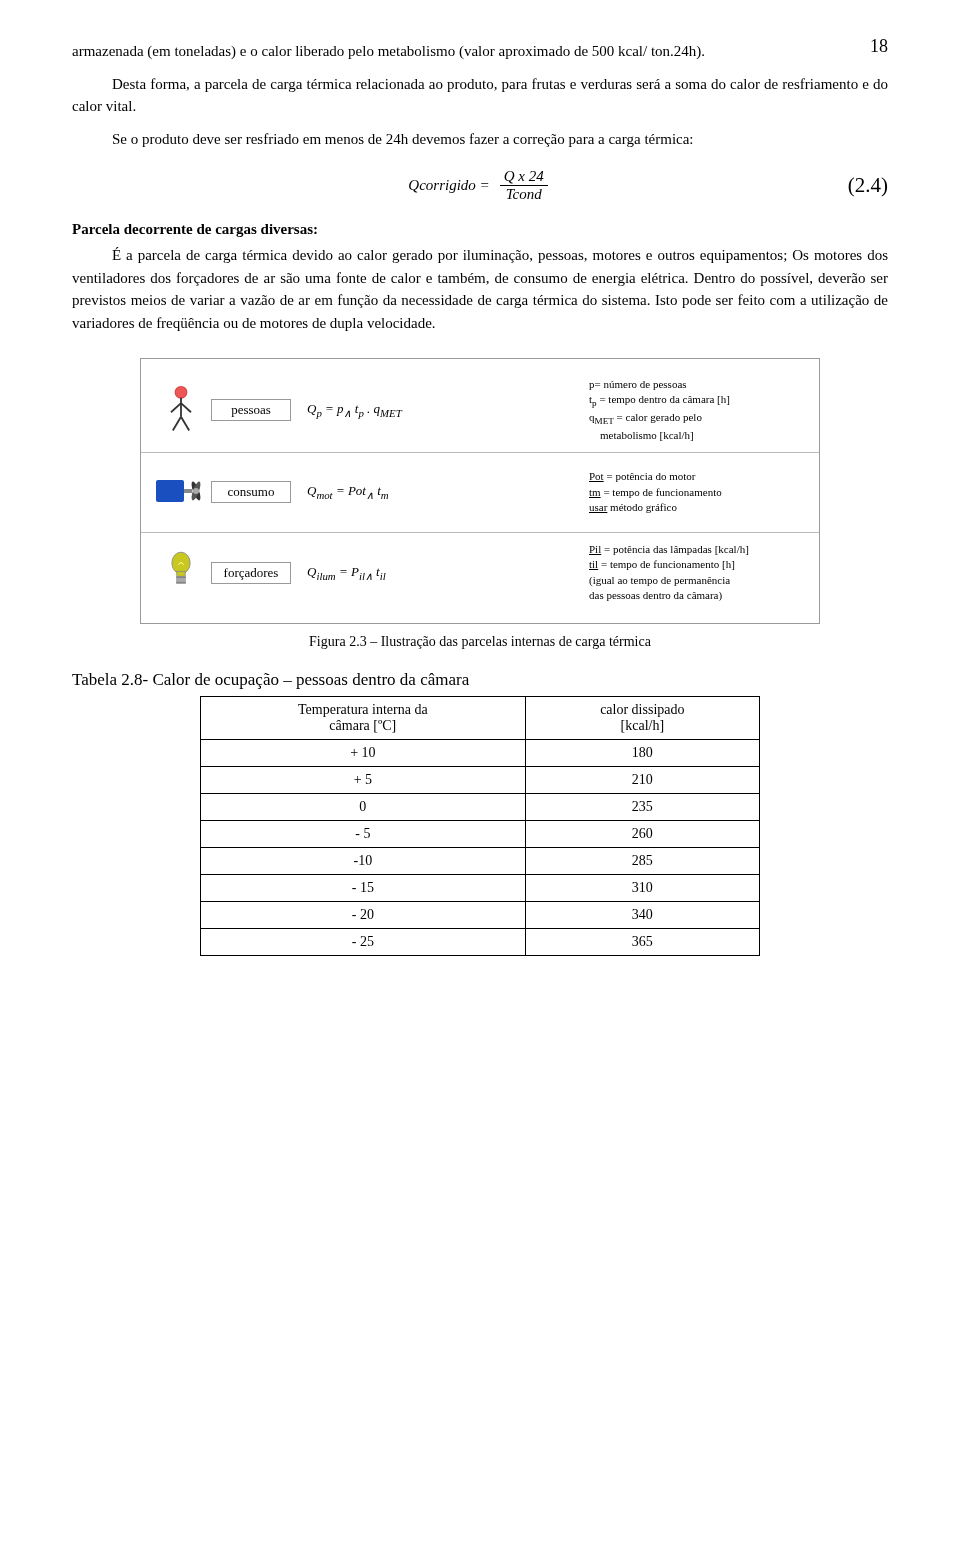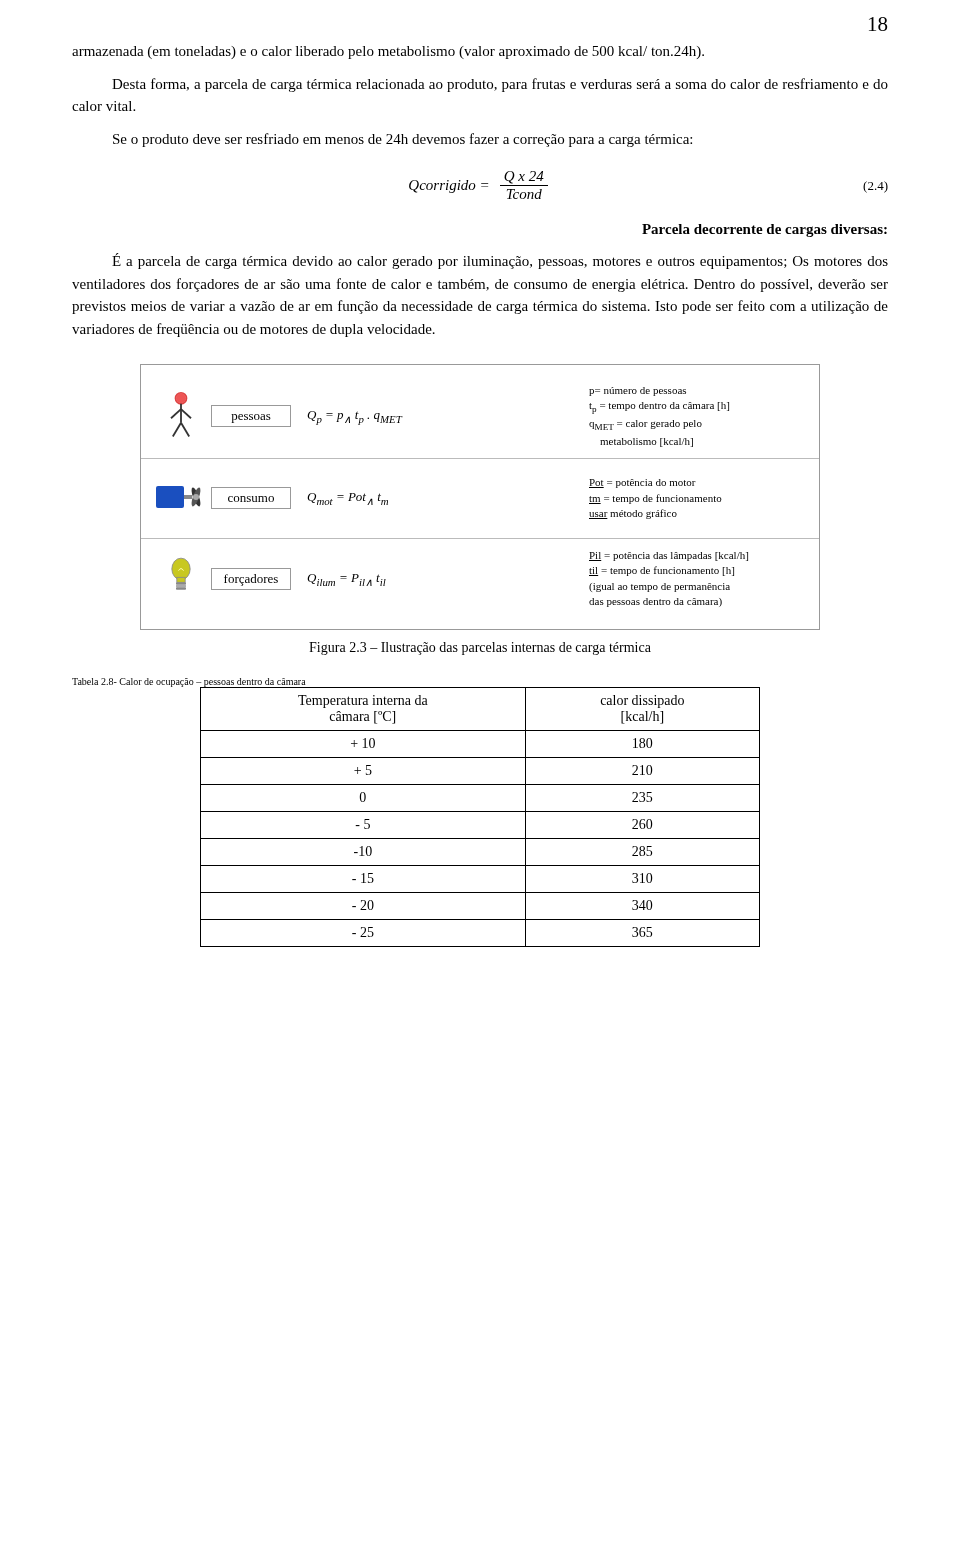--- a/index.html
+++ b/index.html
@@ -8,43 +8,43 @@
       font-family: "Times New Roman", Times, serif;
       font-size: 15px;
       color: #000;
       width: 960px;
       min-height: 1551px;
       padding: 40px 72px 60px 72px;
       position: relative;
     }
     .page-number {
       position: absolute;
-      top: 12px;
+      top: 36px;
       right: 72px;
-      font-size: 21px;
+      font-size: 18px;
     }
     .paragraph {
       text-align: justify;
       line-height: 1.5;
       margin-bottom: 10px;
     }
     .indent {
       text-indent: 40px;
     }
     .formula-block {
       display: flex;
       align-items: center;
       justify-content: center;
       margin: 18px 0 18px 0;
       position: relative;
     }
     .formula-label {
       position: absolute;
       right: 0;
-      font-size: 13px;
+      font-size: 21px;
     }
     .formula-content {
       display: flex;
       align-items: center;
       font-size: 15px;
       gap: 6px;
       font-style: italic;
     }
     .fraction {
       display: inline-flex;
@@ -58,22 +58,21 @@
       padding: 0 4px;
       text-align: center;
     }
     .fraction .denom {
       padding: 0 4px;
       text-align: center;
     }
     .section-title {
       font-weight: bold;
       margin-top: 18px;
-      margin-bottom: 12px;
-      text-align: right;
+      margin-bottom: 6px;
     }
     .figure-container {
       border: 1px solid #999;
       margin: 24px auto 10px auto;
       width: 680px;
       padding: 10px 0;
     }
     .figure-row {
       display: flex;
       align-items: center;
@@ -107,21 +106,22 @@
       font-size: 11px;
       width: 220px;
       line-height: 1.4;
     }
     .figure-caption {
       text-align: center;
       margin: 10px 0 20px 0;
       font-size: 14px;
     }
     .table-title {
-      font-size: 10px;
+      font-size: 17px;
+      margin-bottom: 6px;
       margin-top: 18px;
     }
     table.data-table {
       border-collapse: collapse;
       margin: 0 auto;
       width: 560px;
     }
     table.data-table th, table.data-table td {
       border: 1px solid #000;
       padding: 5px 16px;

